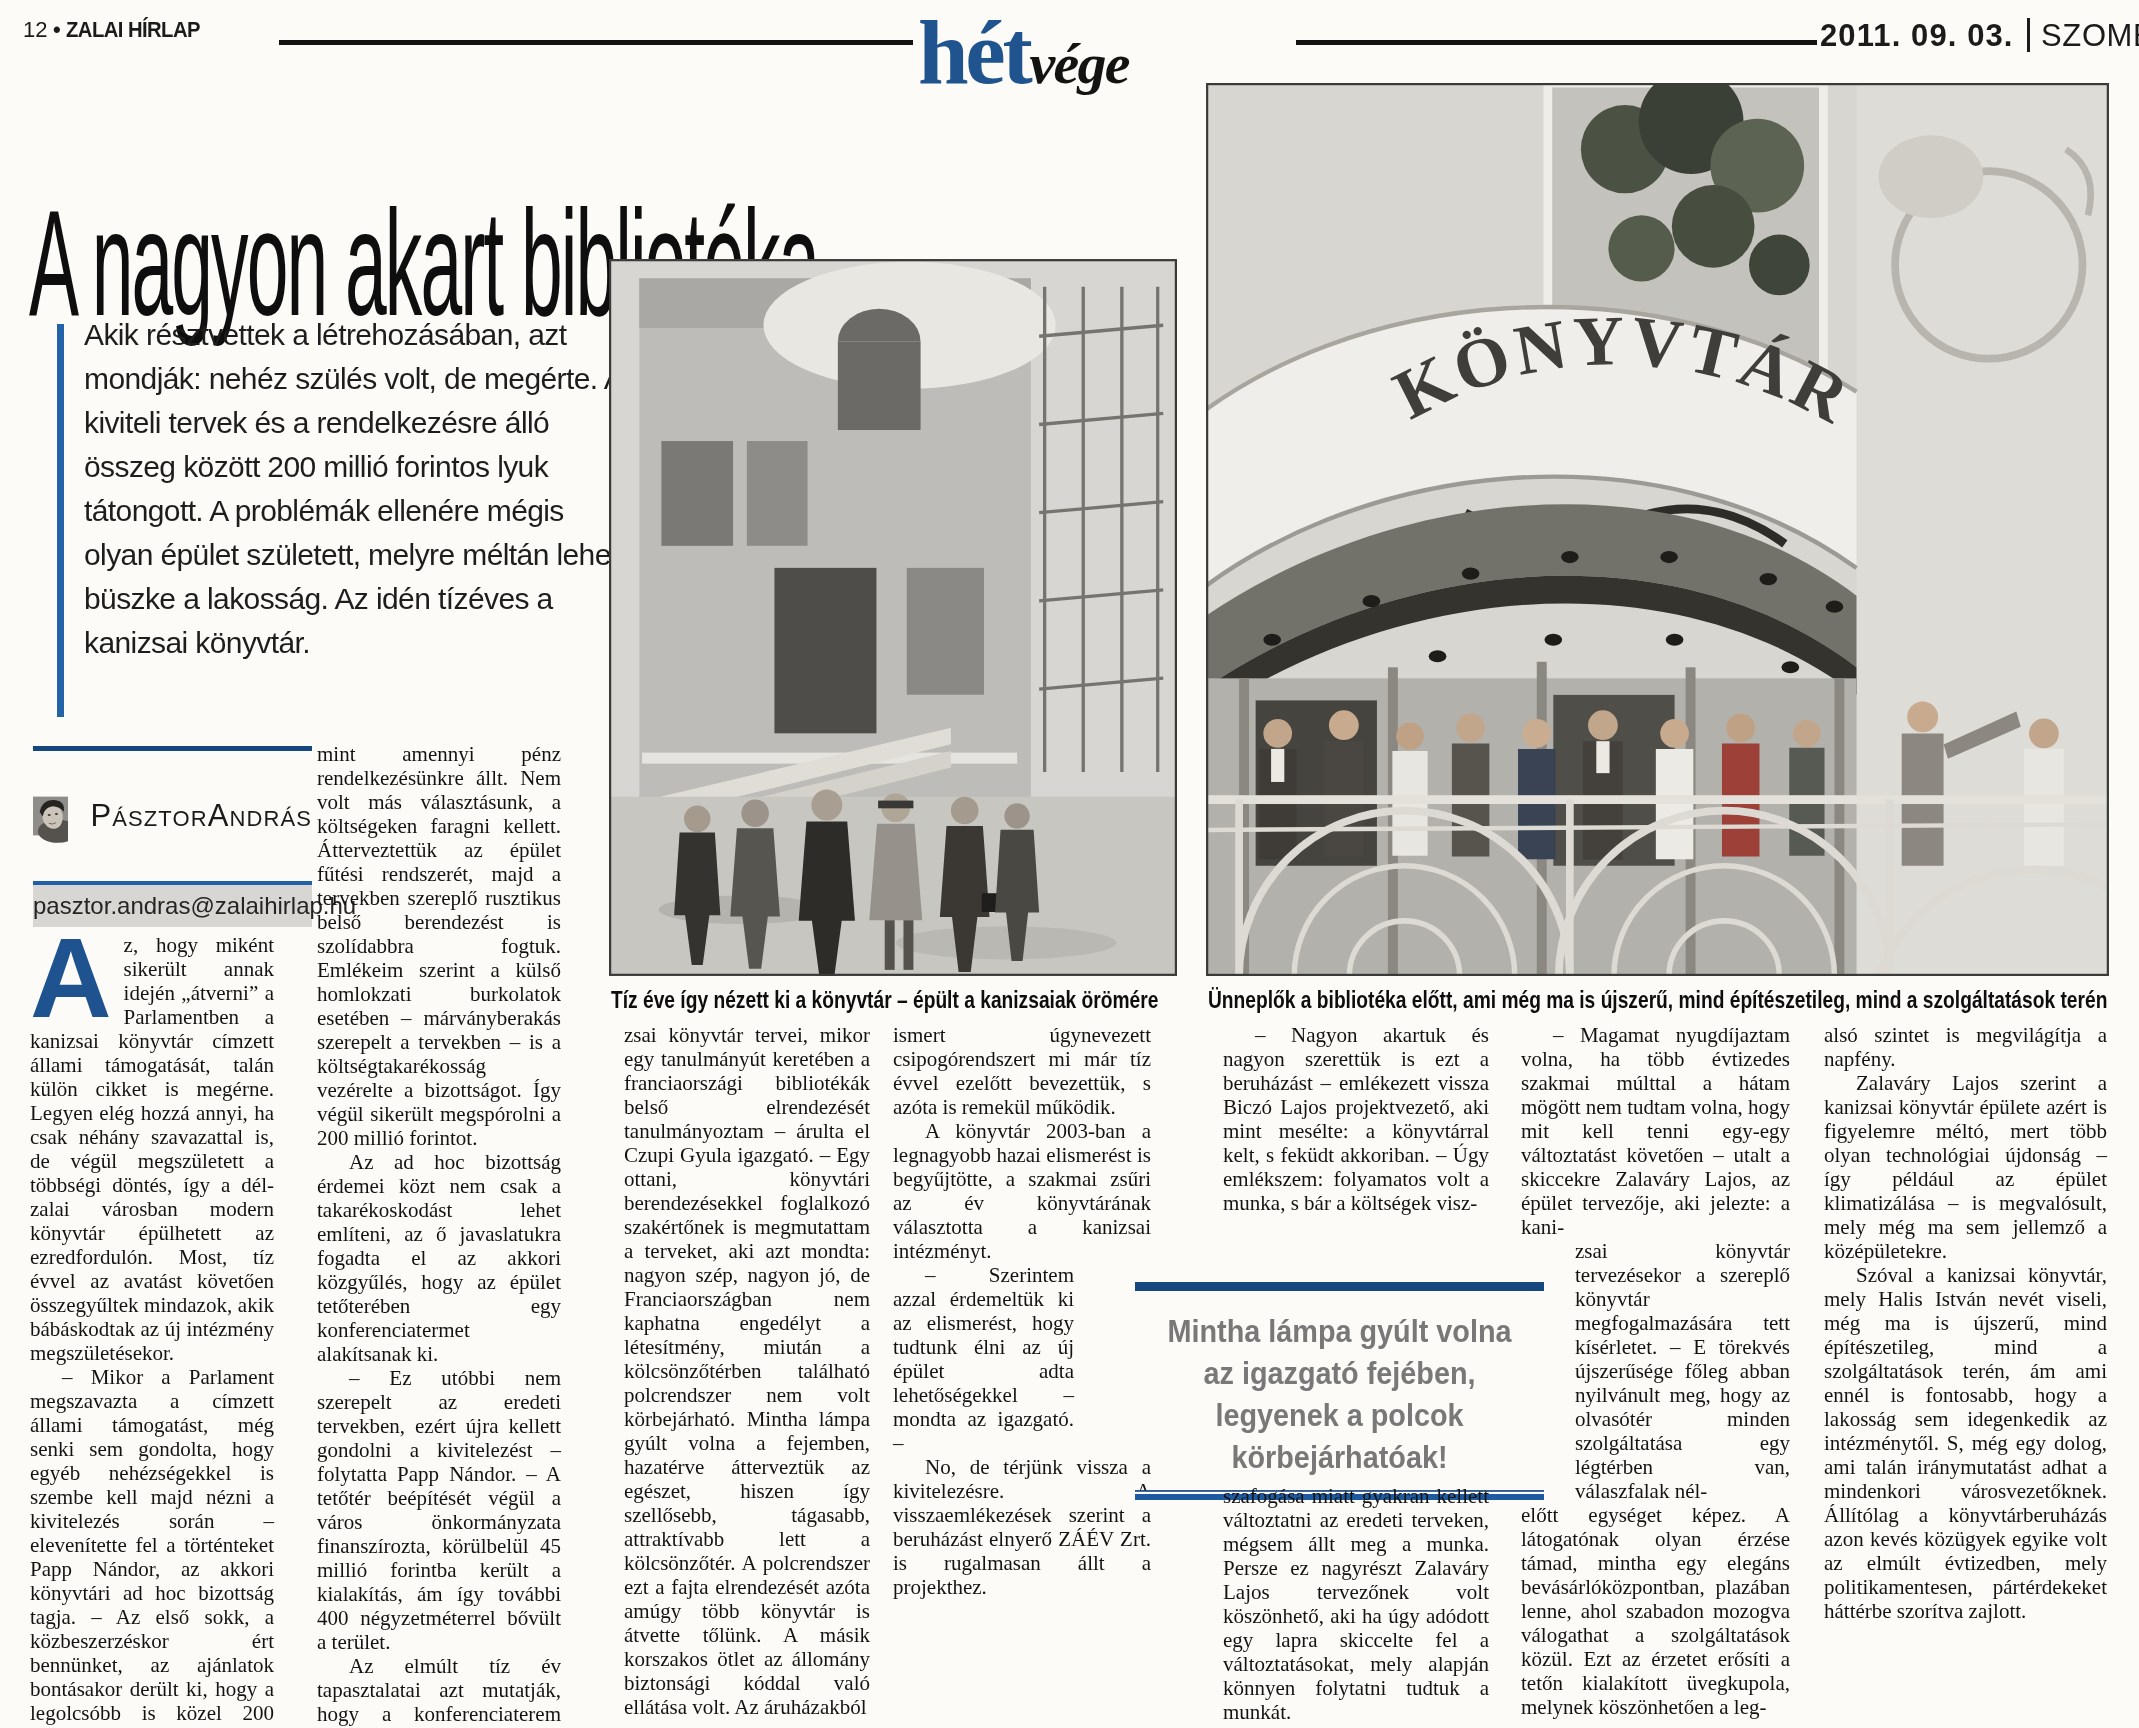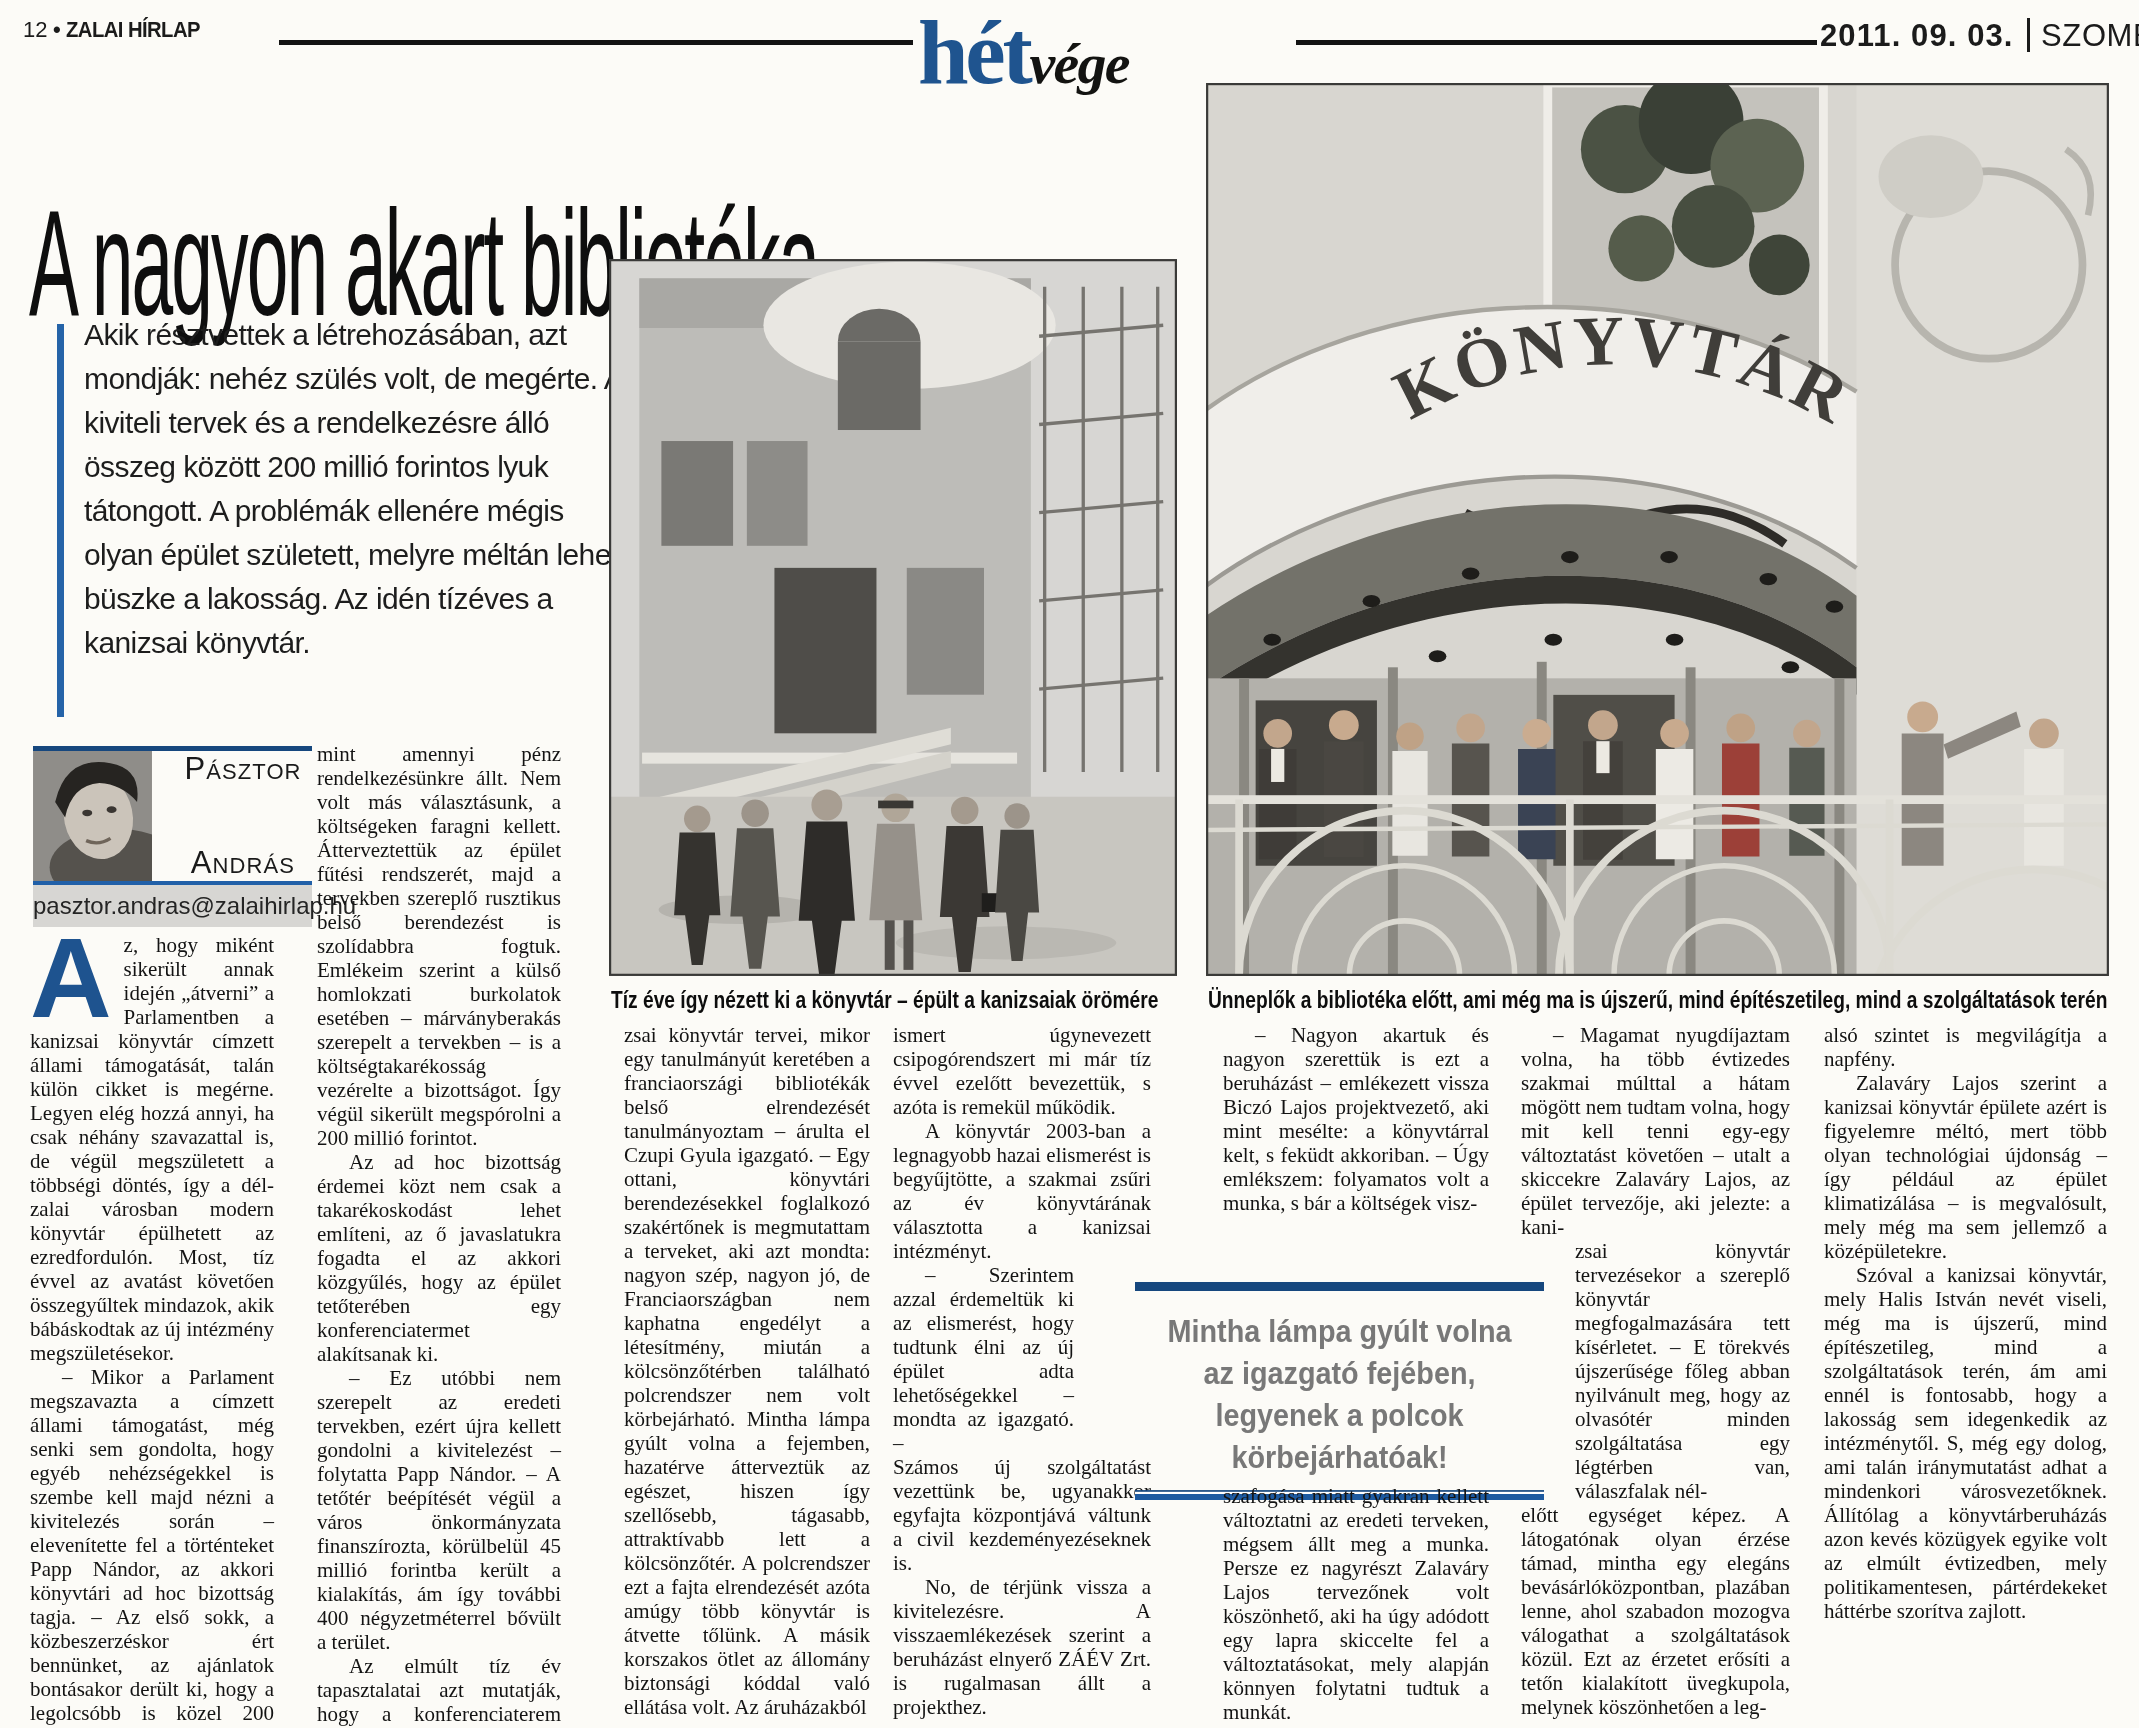--- a/index.html
+++ b/index.html
@@ -26,21 +26,21 @@
   .headline{position:absolute;left:29px;top:87px;font-family:"Liberation Sans",sans-serif;
             font-weight:400;font-size:150px;line-height:1;color:#0e0e0e;letter-spacing:-3.9px;
             white-space:nowrap;transform:scaleX(.5);transform-origin:left top;}
   .lead-bar{position:absolute;left:57px;top:324px;width:7.2px;height:393px;background:#2563a8;}
   .lead{position:absolute;left:84px;top:313px;width:538px;font-family:"Liberation Sans",sans-serif;
         font-size:30px;line-height:44px;color:#1d1d1d;letter-spacing:-0.6px;}
   
   .author{position:absolute;left:33px;top:746px;width:279px;border-top:5.5px solid #16477e;background:#fcfbf7;}
   .author-row{display:flex;align-items:stretch;}
   .author-row svg{display:block;}
-  .author-name{flex:1;display:flex;flex-direction:column;justify-content:space-between;align-items:center;
+  .author-name{flex:1;display:flex;justify-content:flex-end;align-items:center;
                font-family:"Liberation Sans",sans-serif;font-variant:small-caps;font-size:31px;
                line-height:36px;color:#1a1a1a;letter-spacing:1.1px;padding-left:22px;}
   .author-mail{border-top:4.4px solid #2160a8;background:#d7d6d3;text-align:center;
                font-family:"Liberation Sans",sans-serif;font-size:24px;color:#242424;padding:6.6px 0 7.7px;}
   
   .photo1{position:absolute;left:609px;top:259px;width:568px;height:717px;}
   .photo2{position:absolute;left:1206px;top:83px;width:903px;height:893px;}
   .caption{position:absolute;font-family:"Liberation Sans",sans-serif;font-weight:700;font-size:24px;
            color:#0d0d0d;white-space:nowrap;transform:scaleX(.8);transform-origin:left;}
   .cap1{left:611px;top:986px;}
@@ -312,21 +312,20 @@
   </div>
 
   <div class="col col3">
     <p>zsai könyvtár tervei, mikor egy tanulmányút keretében a franciaországi bibliotékák belső elrendezését tanulmányoztam – árulta el Czupi Gyula igazgató. – Egy ottani, könyvtári berendezésekkel foglalkozó szakértőnek is megmutattam a terveket, aki azt mondta: nagyon szép, nagyon jó, de Franciaországban nem kaphatna engedélyt a létesítmény, miután a kölcsönzőtérben található polcrendszer nem volt körbejárható. Mintha lámpa gyúlt volna a fejemben, hazatérve átterveztük az egészet, hiszen így szellősebb, tágasabb, attraktívabb lett a kölcsönzőtér. A polcrendszer ezt a fajta elrendezését azóta amúgy több könyvtár is átvette tőlünk. A másik korszakos ötlet az állomány biztonsági kóddal való ellátása volt. Az áruházakból</p>
   </div>
 
   <div class="col col4">
     <p>ismert úgynevezett csipogórendszert mi már tíz évvel ezelőtt bevezettük, s azóta is remekül működik.</p>
     <p class="ind">A könyvtár 2003-ban a legnagyobb hazai elismerést is begyűjtötte, a szakmai zsűri az év könyvtárának választotta a kanizsai intézményt.</p>
     <p class="ind wrap-right">– Szerintem azzal érdemeltük ki az elismerést, hogy tudtunk élni az új épület adta lehetőségekkel – mondta az igazgató. –</p>
-    <p>Számos új szolgáltatást vezettünk be, ugyanakkor egyfajta központjává váltunk a civil kezdeményezéseknek is.</p>
     <p class="ind">No, de térjünk vissza a kivitelezésre. A visszaemlékezések szerint a beruházást elnyerő ZÁÉV Zrt. is rugalmasan állt a projekthez.</p>
   </div>
 
   <div class="col col5a">
     <p class="ind">– Nagyon akartuk és nagyon szerettük is ezt a beruházást – emlékezett vissza Biczó Lajos projektvezető, aki mint mesélte: a könyvtárral kelt, s feküdt akkoriban. – Úgy emlékszem: folyamatos volt a munka, s bár a költségek visz-</p>
   </div>
 
   <div class="pullquote">
     <div class="pq-top"></div>
     <div class="pq-text">Mintha lámpa gyúlt volna az igazgató fejében, legyenek a polcok körbejárhatóak!</div>

